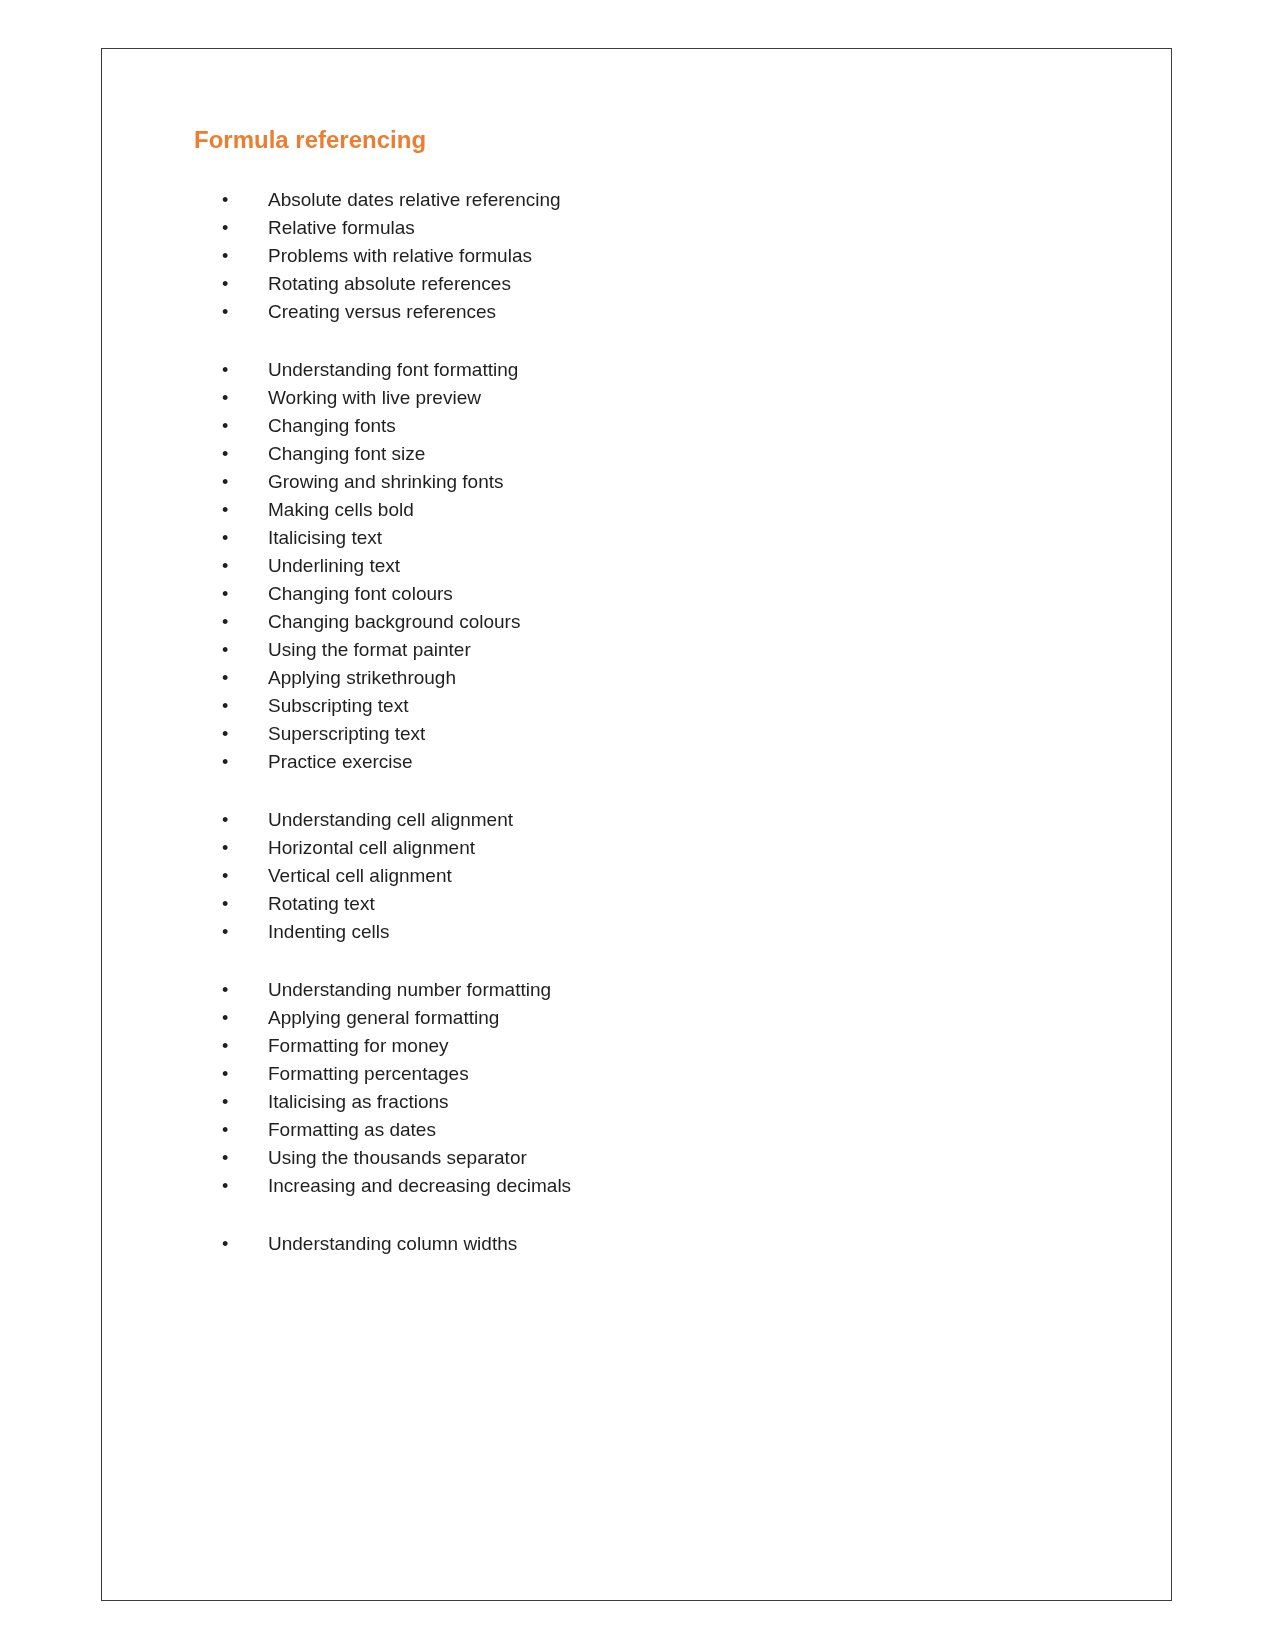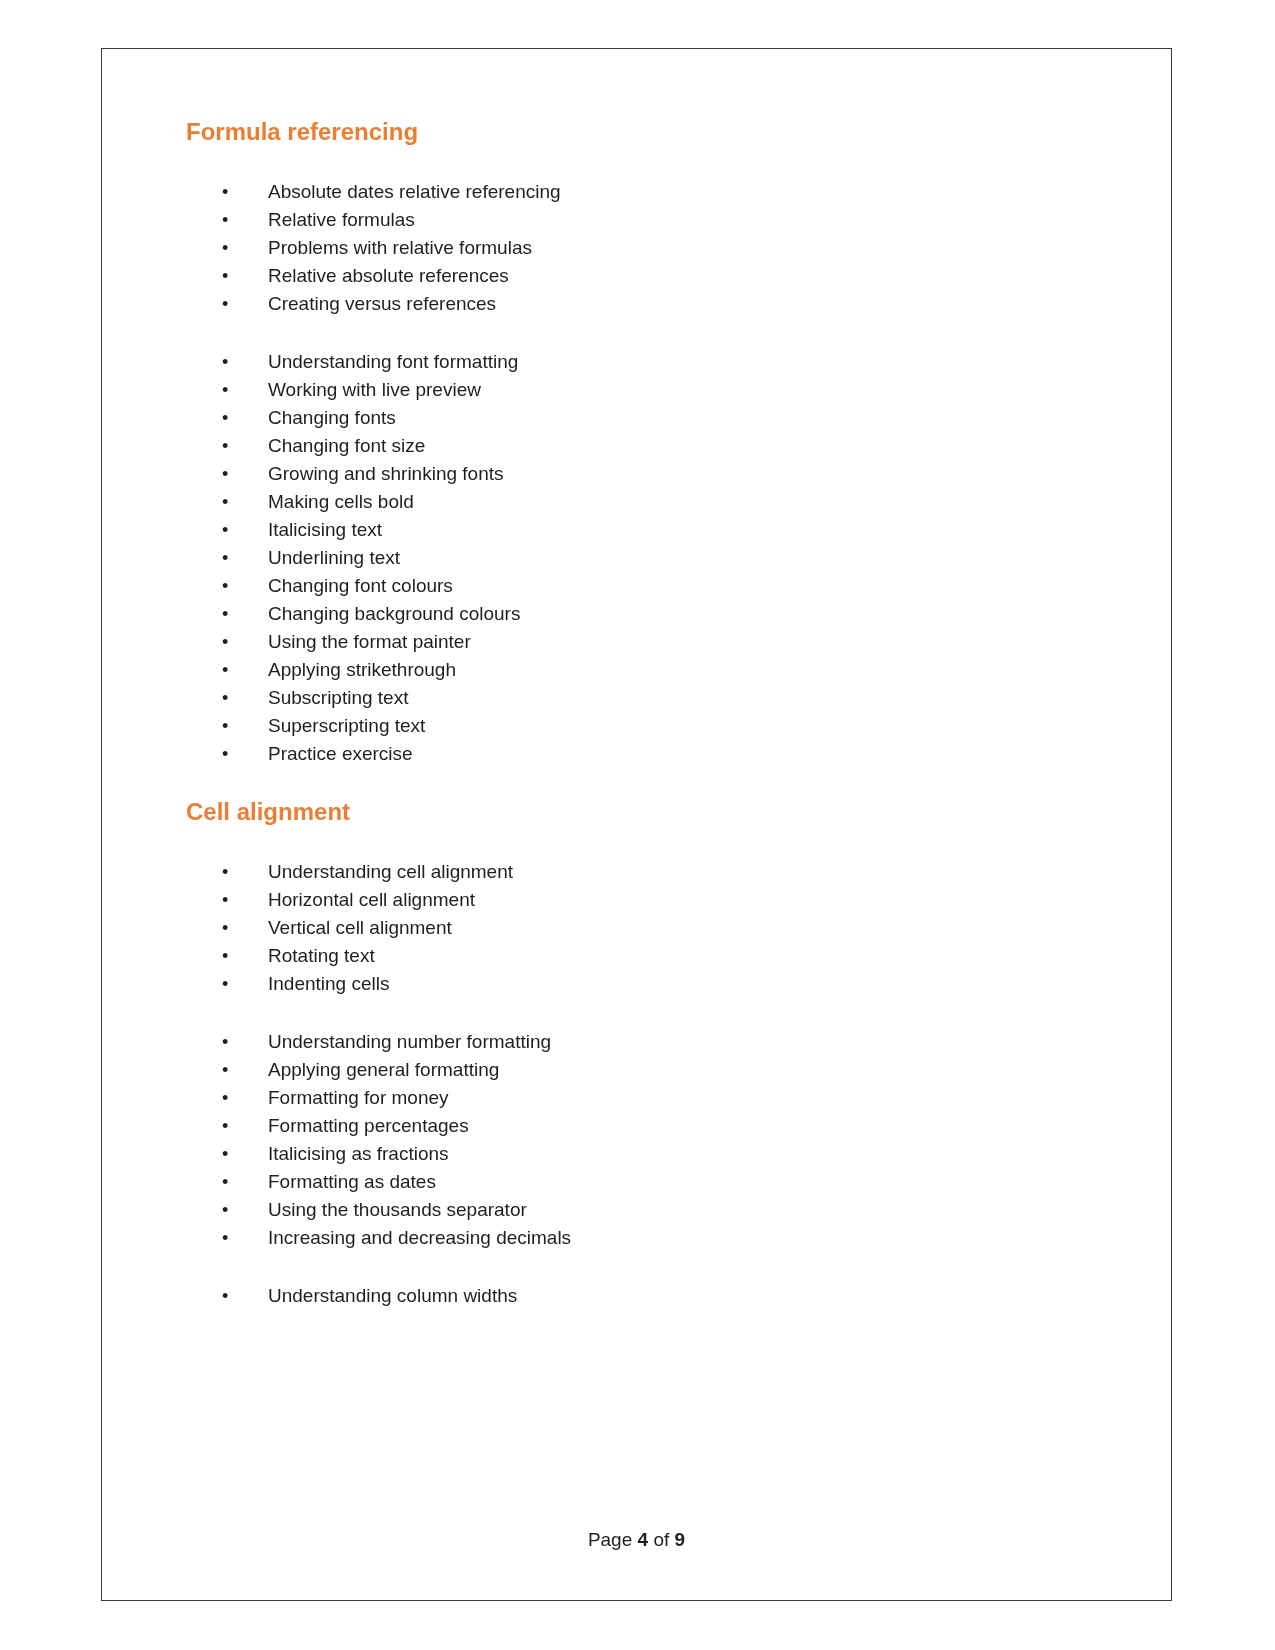--- a/index.html
+++ b/index.html
@@ -25,21 +25,21 @@
     width: 1071px;
     height: 1553px;
     border: 1px solid var(--border-color, #3c3c3c);
     box-sizing: border-box;
     background: #ffffff;
   }
   .content {
     padding: 67px 60px 0 84px;
   }
   h2.section-heading {
-    margin: 0;
+    margin: 8px;
     font-size: 24px;
     line-height: 32px;
     font-weight: bold;
     color: var(--accent-color, #ED7D31);
     letter-spacing: 0px;
   }
   ul.bullet-list {
     list-style: none;
     margin: 30px 0 28px 0;
     padding: 0;
@@ -78,21 +78,21 @@
 
 <div class="page">
   <div class="page-border">
     <div class="content" id="sections-root">
         <section>
           <h2 class="section-heading">Formula referencing</h2>
           <ul class="bullet-list">
             <li><span class="bullet">•</span><span>Absolute dates relative referencing</span></li>
             <li><span class="bullet">•</span><span>Relative formulas</span></li>
             <li><span class="bullet">•</span><span>Problems with relative formulas</span></li>
-            <li><span class="bullet">•</span><span>Relative absolute references</span></li>
+            <li><span class="bullet">•</span><span>Rotating absolute references</span></li>
             <li><span class="bullet">•</span><span>Creating versus references</span></li>
           </ul>
         </section>
         <section>
           <ul class="bullet-list">
             <li><span class="bullet">•</span><span>Understanding font formatting</span></li>
             <li><span class="bullet">•</span><span>Working with live preview</span></li>
             <li><span class="bullet">•</span><span>Changing fonts</span></li>
             <li><span class="bullet">•</span><span>Changing font size</span></li>
             <li><span class="bullet">•</span><span>Growing and shrinking fonts</span></li>
@@ -102,21 +102,20 @@
             <li><span class="bullet">•</span><span>Changing font colours</span></li>
             <li><span class="bullet">•</span><span>Changing background colours</span></li>
             <li><span class="bullet">•</span><span>Using the format painter</span></li>
             <li><span class="bullet">•</span><span>Applying strikethrough</span></li>
             <li><span class="bullet">•</span><span>Subscripting text</span></li>
             <li><span class="bullet">•</span><span>Superscripting text</span></li>
             <li><span class="bullet">•</span><span>Practice exercise</span></li>
           </ul>
         </section>
         <section>
-          <h2 class="section-heading">Cell alignment</h2>
           <ul class="bullet-list">
             <li><span class="bullet">•</span><span>Understanding cell alignment</span></li>
             <li><span class="bullet">•</span><span>Horizontal cell alignment</span></li>
             <li><span class="bullet">•</span><span>Vertical cell alignment</span></li>
             <li><span class="bullet">•</span><span>Rotating text</span></li>
             <li><span class="bullet">•</span><span>Indenting cells</span></li>
           </ul>
         </section>
         <section>
           <ul class="bullet-list">
@@ -129,20 +128,14 @@
             <li><span class="bullet">•</span><span>Using the thousands separator</span></li>
             <li><span class="bullet">•</span><span>Increasing and decreasing decimals</span></li>
           </ul>
         </section>
         <section>
           <ul class="bullet-list">
             <li><span class="bullet">•</span><span>Understanding column widths</span></li>
           </ul>
         </section>
       </div>
-    <div class="footer">
-      <span>Page</span>
-      <span class="bold">4</span>
-      <span>of</span>
-      <span class="bold">9</span>
-    </div>
   </div>
 </div>
 
 </body></html>

